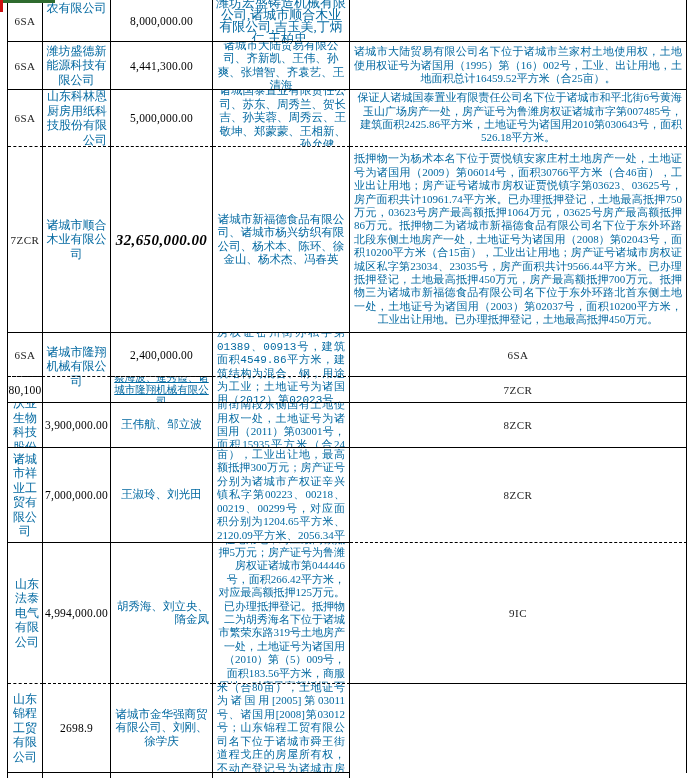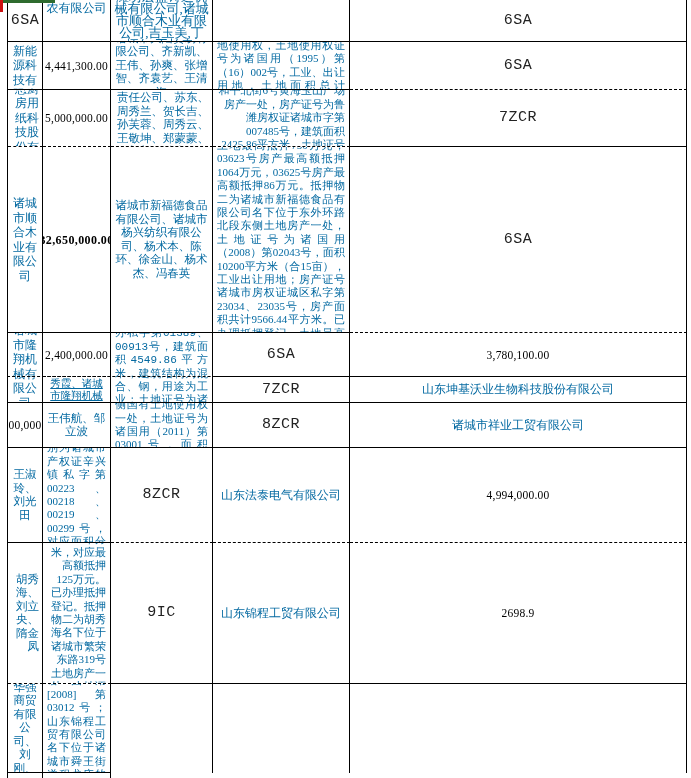--- a/index.html
+++ b/index.html
@@ -18,24 +18,24 @@
     border-right:1px solid #000;
     border-bottom:1px solid #000;
     box-sizing:border-box;
     display:flex;align-items:center;justify-content:center;
     overflow:hidden;
     text-align:center;
     color:#0369a1;
     padding:1px 3px;
     line-height:14px;
   }
-  .code{font-size:15px;letter-spacing:.5px;color:#222;font-family:Liberation Mono, monospace;}
+  .code{font-size:11px;letter-spacing:.5px;color:#222;}
   .name{font-size:12px;line-height:14.5px;}
   .amt{font-size:11.5px;color:#000;letter-spacing:.2px;}
-  .amt.b{font-weight:bold;font-size:12px;letter-spacing:.4px;}
+  .amt.b{font-weight:bold;font-size:15px;letter-spacing:.4px;font-style:italic;}
   .guar{font-size:11.5px;line-height:13.5px;}
   .guar.sm{font-size:13px;line-height:12px;}
   .guar.sm3{font-size:10.5px;line-height:12px;text-decoration:underline;}
   .coll{
     font-size:11px;line-height:13.4px;
     text-align:justify;text-align-last:center;
     padding:2px 4px;
   }
   .vtop{align-items:flex-start;}
   .db{border-bottom:1px dashed #000;text-align:right;}
@@ -51,20 +51,21 @@
 </style>
 </head>
 <body>
 
 <div id="page">
 
   <div class="tbl">
 
     <div class="cell code">6SA</div>
     <div class="cell name vtop">农有限公司</div>
+    <div class="cell amt">8,000,000.00</div>
     <div class="cell guar sm">潍坊宏盛铸造机械有限公司,诸城市顺合木业有限公司,吉玉美,丁炳仁,王柏忠,</div>
     <div class="cell coll"></div>
 
     <div class="cell code">6SA</div>
     <div class="cell name">潍坊盛德新能源科技有限公司</div>
     <div class="cell amt">4,441,300.00</div>
     <div class="cell guar">诸城市大陆贸易有限公司、齐新凯、王伟、孙爽、张增智、齐袁艺、王清海</div>
     <div class="cell coll">诸城市大陆贸易有限公司名下位于诸城市兰家村土地使用权，土地使用权证号为诸国用（1995）第（16）002号，工业、出让用地，土地面积总计16459.52平方米（合25亩）。</div>
 
     <div class="cell code db">6SA</div>
@@ -89,20 +90,21 @@
     <div class="cell guar sm3">蔡海波、逄秀霞、诸城市隆翔机械有限公司</div>
 
     <div class="cell code">7ZCR</div>
     <div class="cell name">山东坤基沃业生物科技股份有限公司</div>
     <div class="cell amt">3,900,000.00</div>
     <div class="cell guar">王伟航、邹立波</div>
     <div class="cell coll">王伟航名下位于诸城市站前街南段东侧国有土地使用权一处，土地证号为诸国用（2011）第03001号，面积15935平方米（合24亩）。</div>
 
     <div class="cell code">8ZCR</div>
     <div class="cell name">诸城市祥业工贸有限公司</div>
+    <div class="cell amt">7,000,000.00</div>
     <div class="cell guar">王淑玲、刘光田</div>
     <div class="cell coll">王淑玲名下位于诸城市辛兴镇徐家芦水村土地一宗及房产四套，土地证号诸国用（2009）第16010号，面积8708平方米（合13亩），工业出让地，最高额抵押300万元；房产证号分别为诸城市产权证辛兴镇私字第00223、00218、00219、00299号，对应面积分别为1204.65平方米、2120.09平方米、2056.34平方米、1196.8平方米，对应最高额抵押分别为123万元、240万元、264万元、153万元，厂房用途为办公、生产及其他。</div>
 
     <div class="cell code db">8ZCR</div>
     <div class="cell name db">山东法泰电气有限公司</div>
     <div class="cell amt db">4,994,000.00</div>
     <div class="cell guar db">胡秀海、刘立央、隋金凤</div>
     <div class="cell coll db">抵押物一为隋金凤名下位于诸城市河西街59号土地房产一处，土地证号为诸国用（2013）第56467号，面积266.56平方米，城镇住宅用地，对应最高额抵押5万元；房产证号为鲁潍房权证诸城市第044446号，面积266.42平方米，对应最高额抵押125万元。已办理抵押登记。抵押物二为胡秀海名下位于诸城市繁荣东路319号土地房产一处，土地证号为诸国用（2010）第（5）009号，面积183.56平方米，商服用地，对应最高额抵押5万元；房产证号鲁潍房权诸城市字第004485号，面积547.06平方米，对应最高额抵押365万元。已办理抵押登记。</div>
 
     <div class="cell code">9IC</div>

